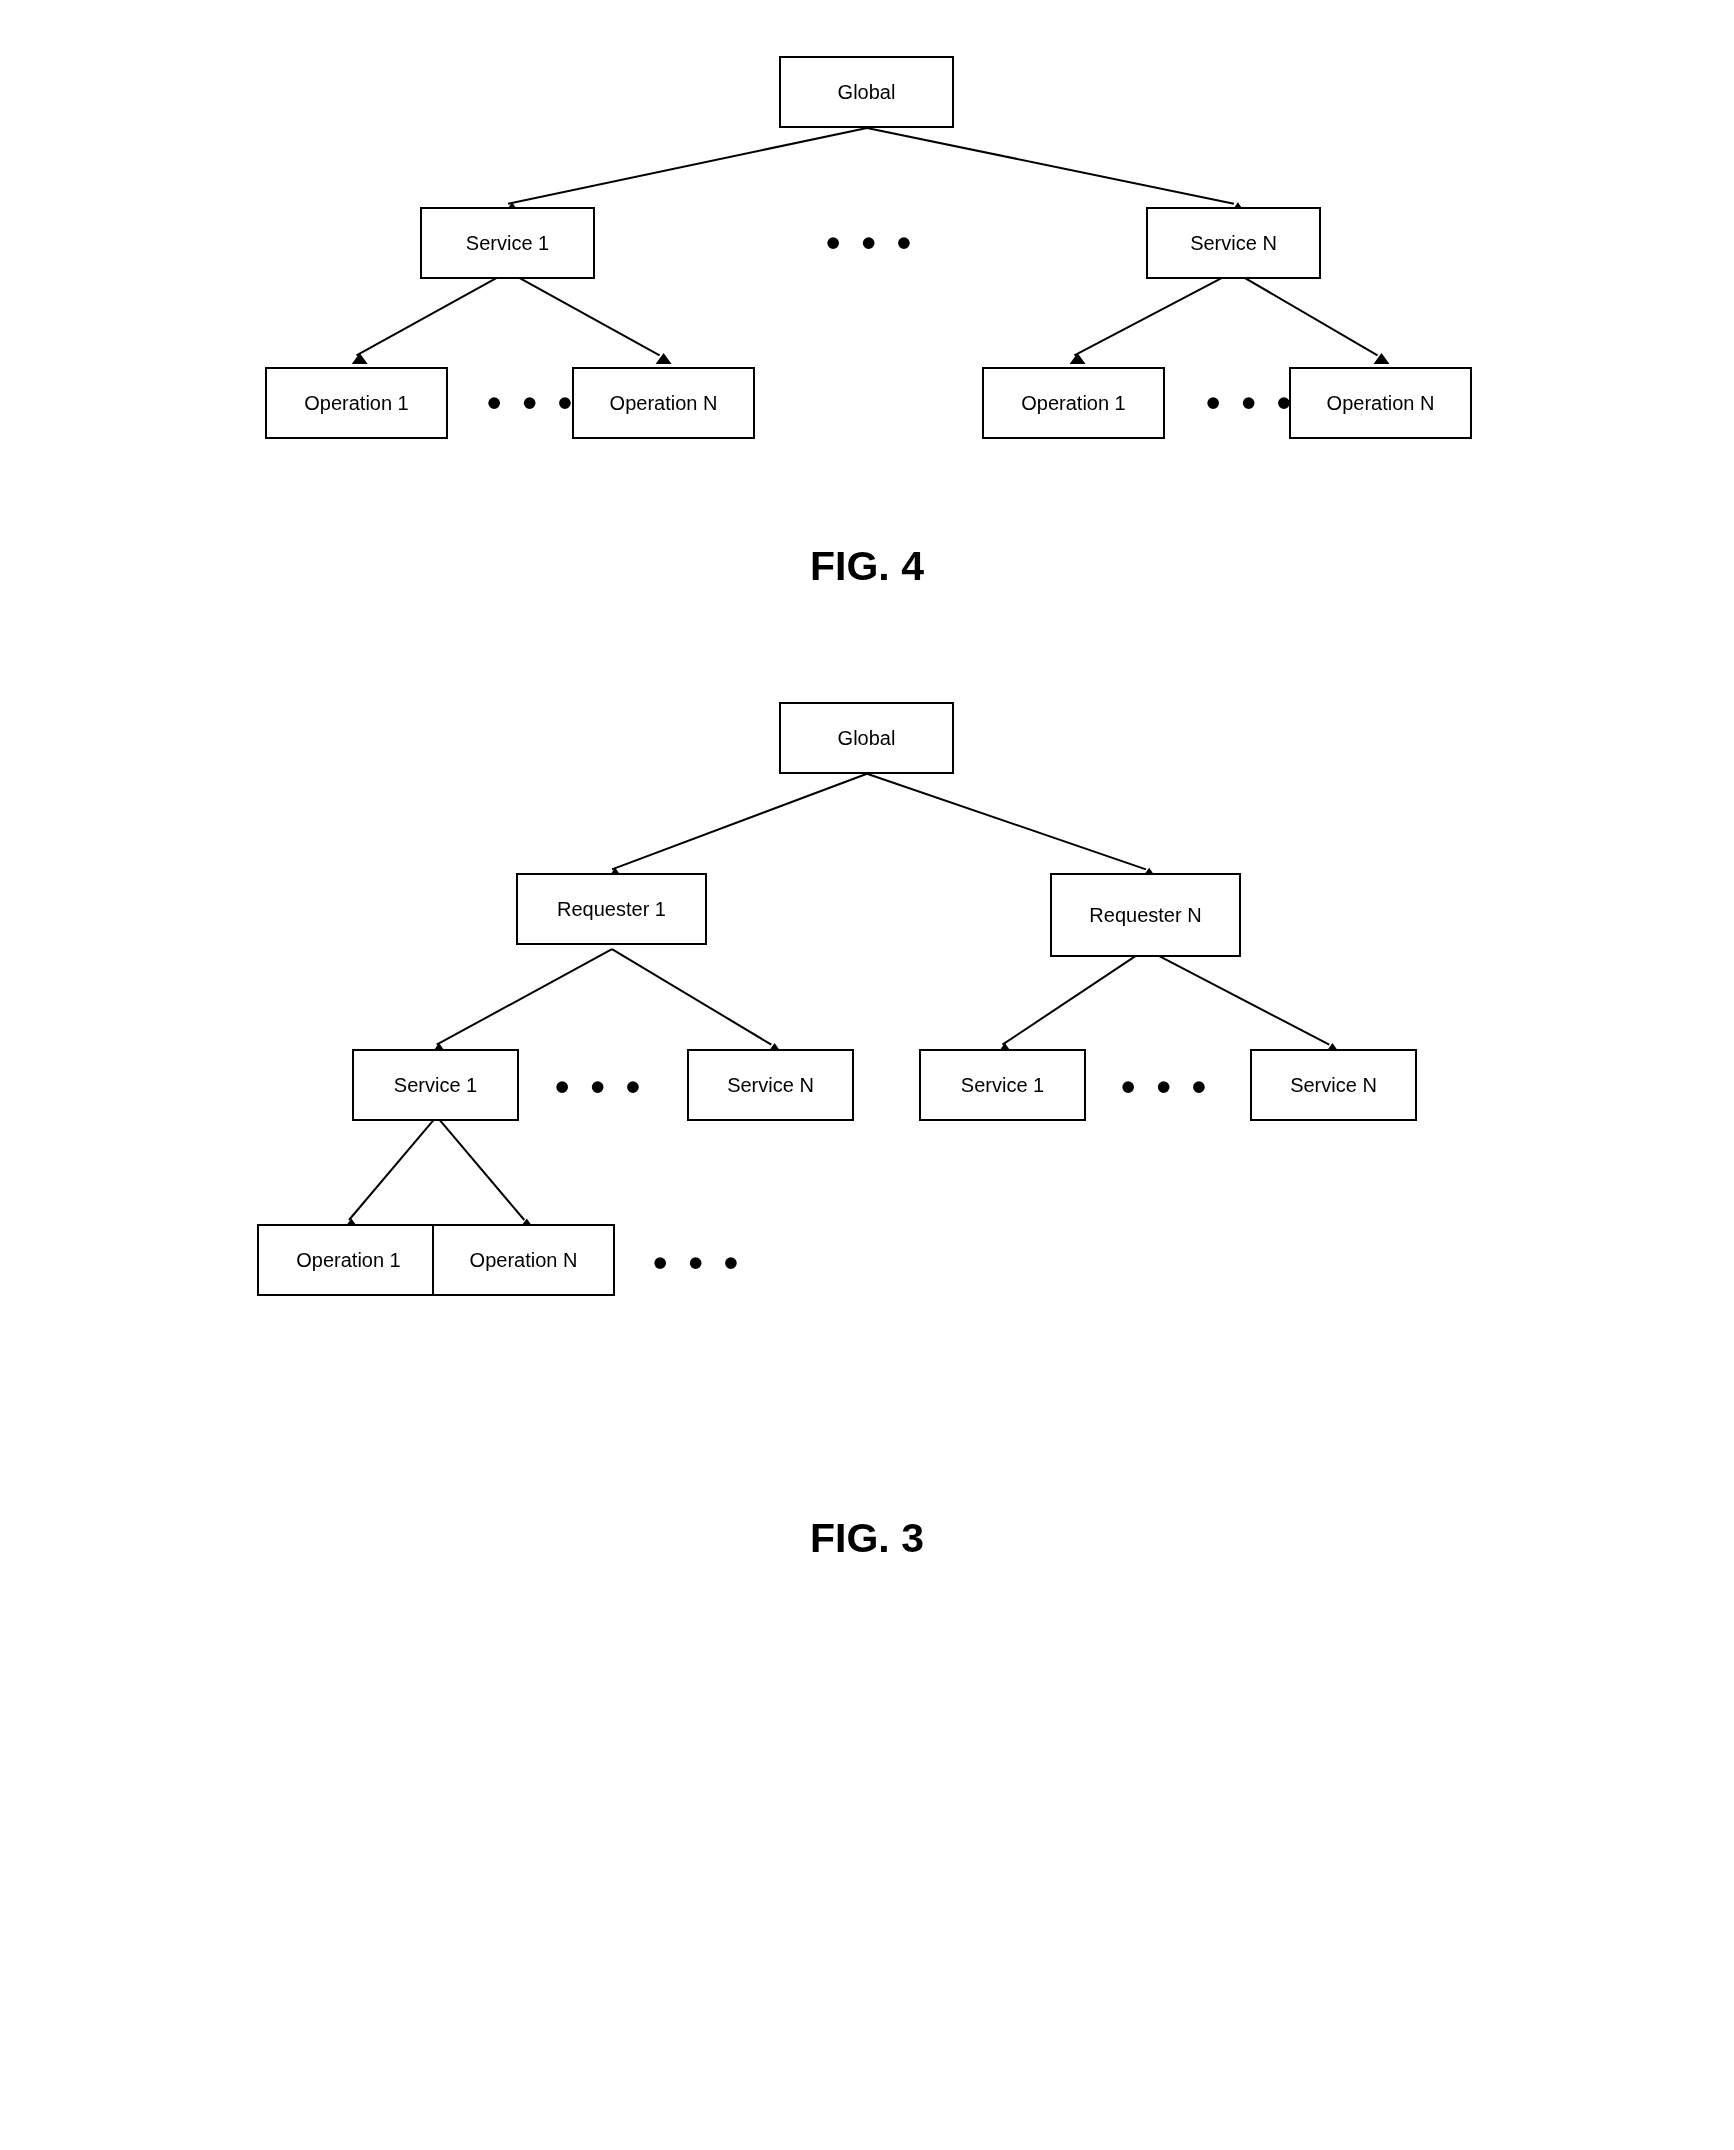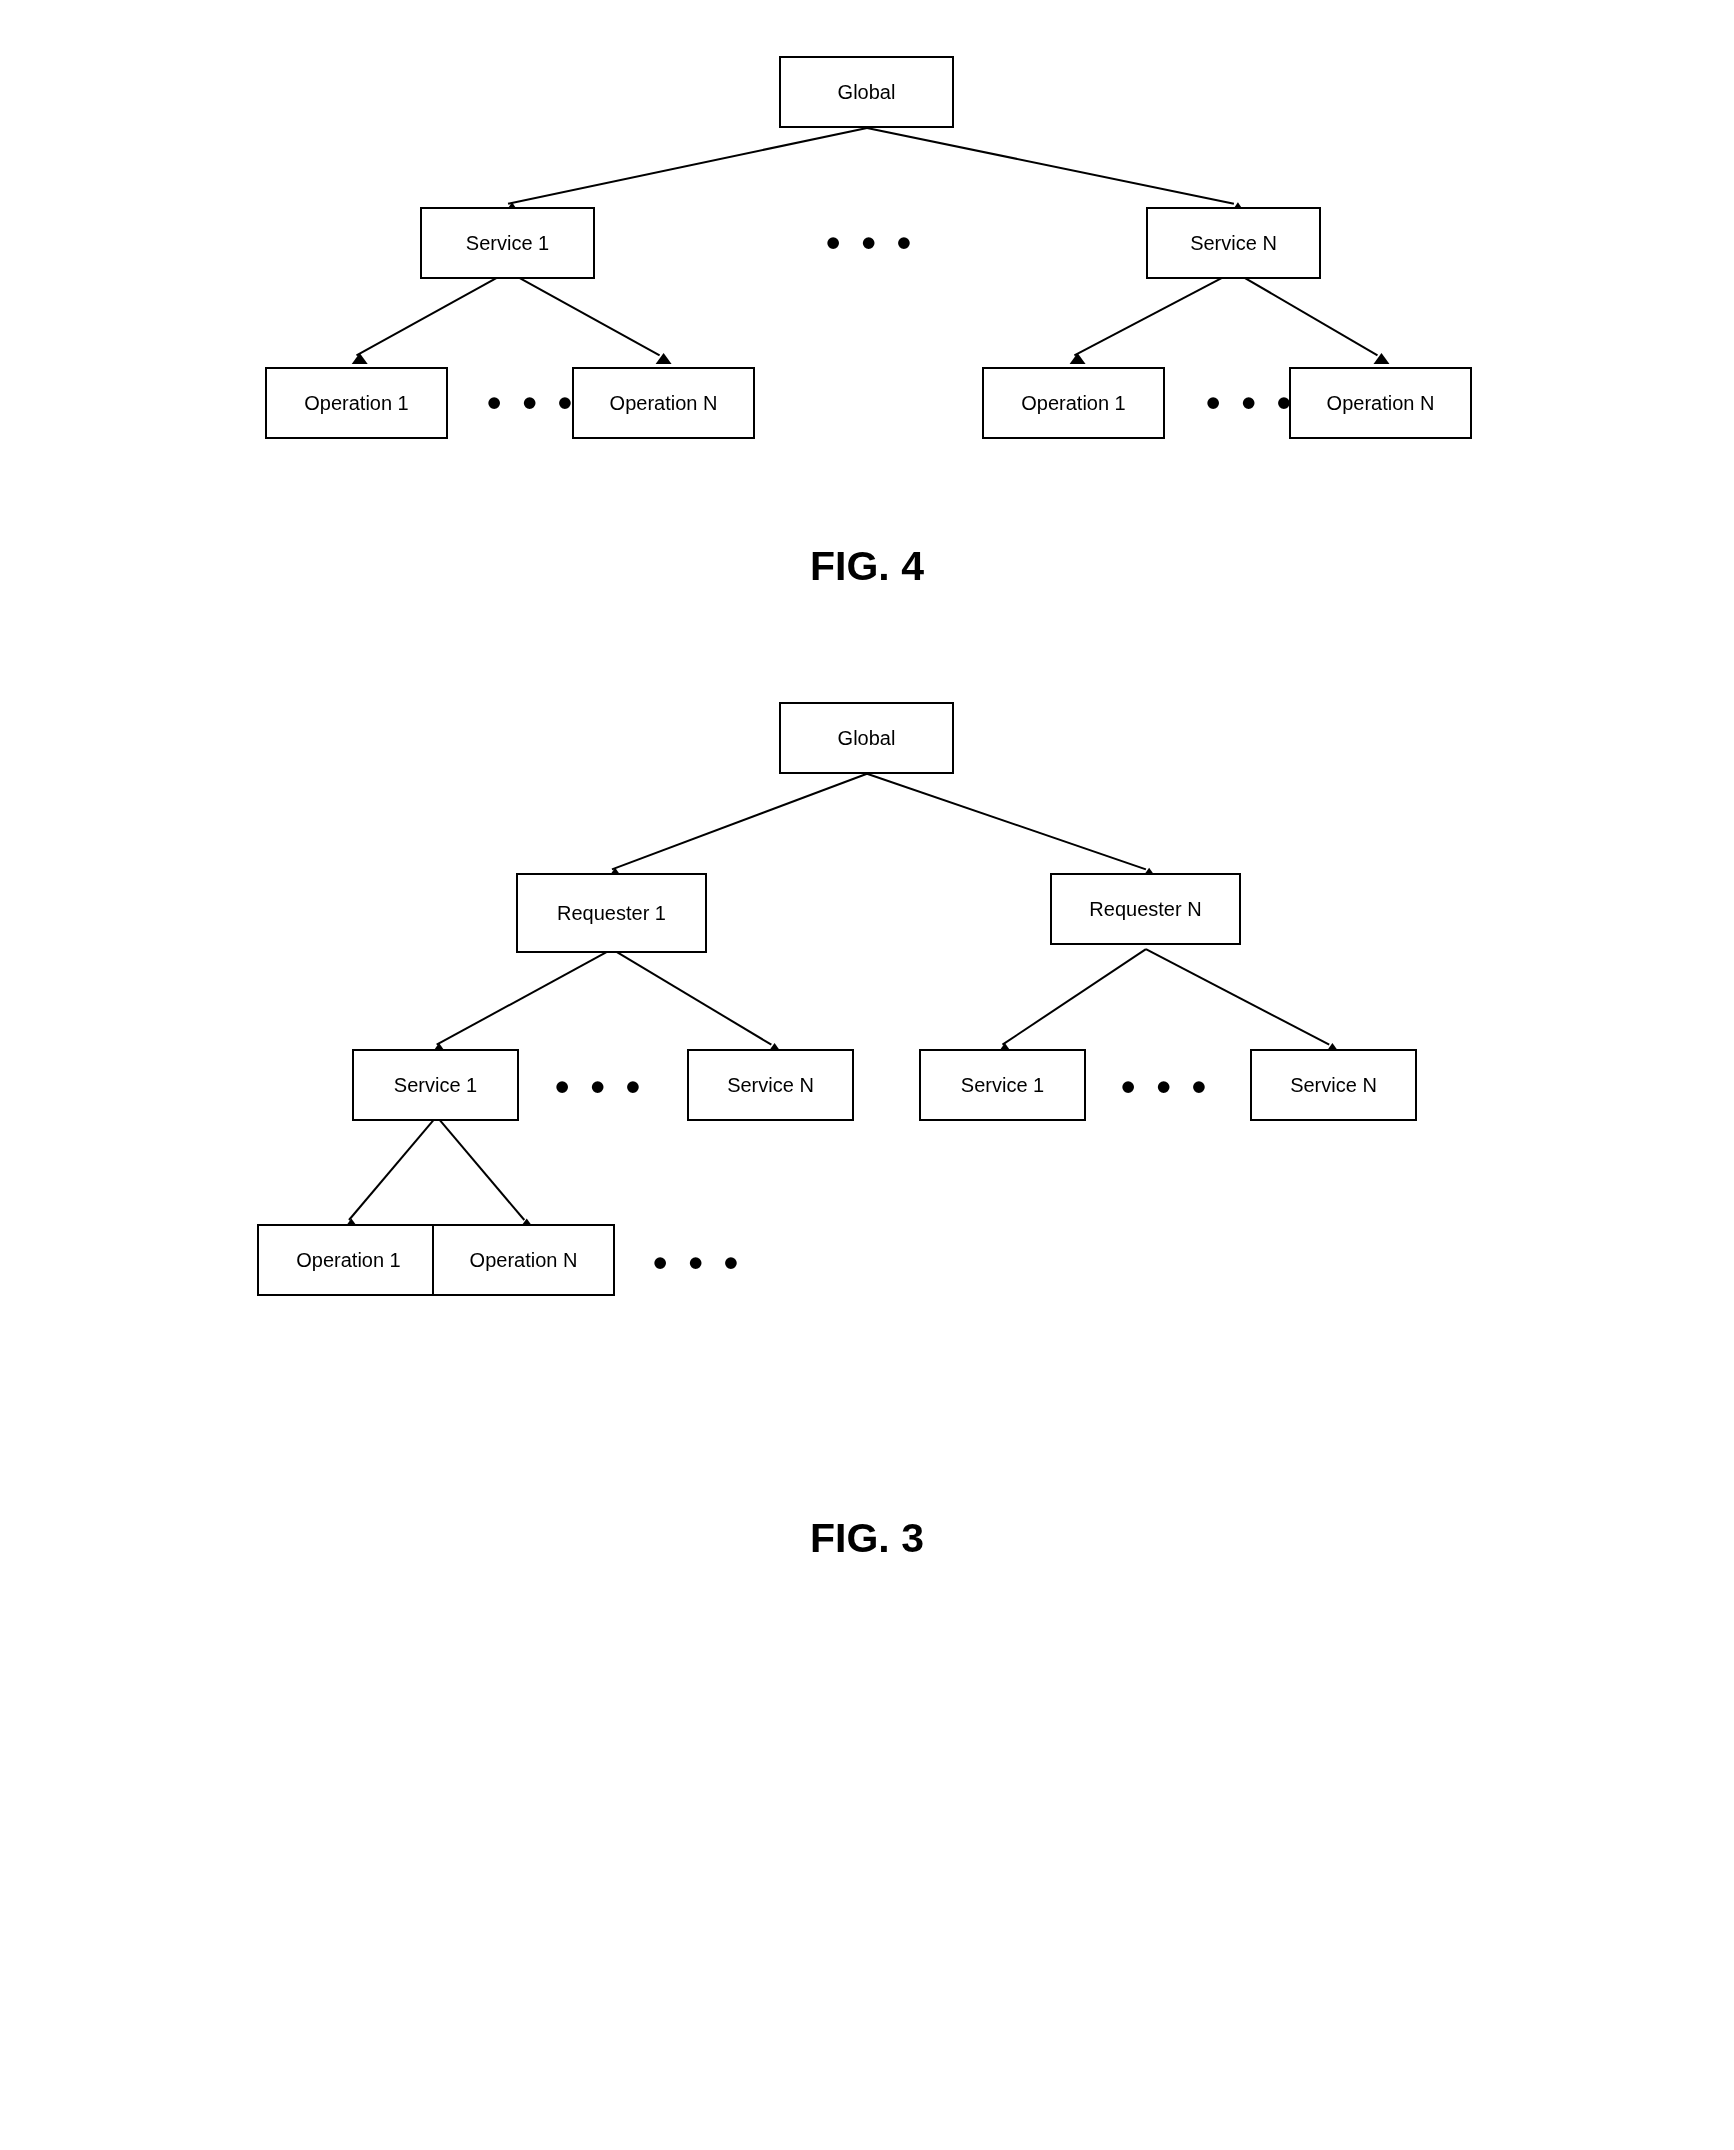--- a/index.html
+++ b/index.html
@@ -175,25 +175,25 @@
       <polygon points="193,662 203,648 213,662" fill="#000"></polygon>
 
       <line x1="310" y1="520" x2="420" y2="650" stroke="#000" stroke-width="2.5"></line>
       <polygon points="413,662 423,648 433,662" fill="#000"></polygon>
     </svg>
 
     <div class="node-box" style="width:175px;height:72px;left:590px;top:0px;">
       <span>Global</span>
     </div>
 
-    <div class="node-box" style="width:191px;height:80px;left:327px;top:171px;">
+    <div class="node-box" style="width:191px;height:72px;left:327px;top:171px;">
       <span>Requester 1</span>
     </div>
 
-    <div class="node-box" style="width:191px;height:72px;left:861px;top:171px;">
+    <div class="node-box" style="width:191px;height:84px;left:861px;top:171px;">
       <span>Requester N</span>
     </div>
 
     <div class="node-box" style="width:167px;height:72px;left:163px;top:347px;">
       <span>Service 1</span>
     </div>
 
     <div class="dots-label" style="left:355px;top:357px;width:112px;height:56px;">
       <span>• • •</span>
     </div>

